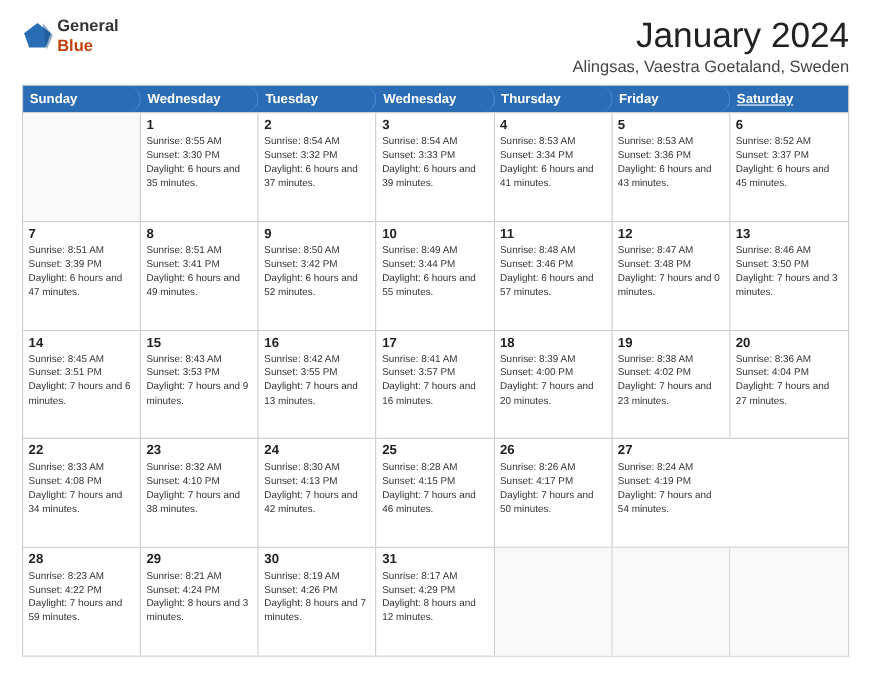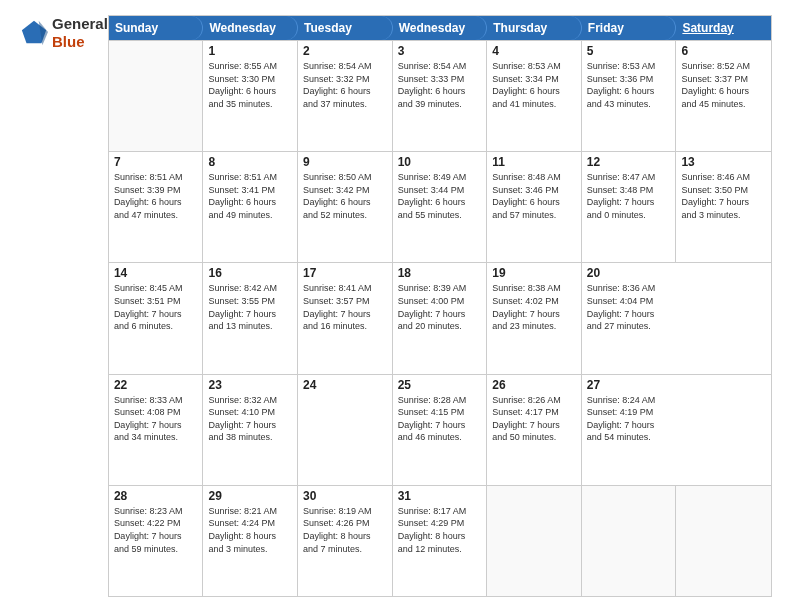--- a/index.html
+++ b/index.html
@@ -8,21 +8,21 @@
       background: #fff;
       width: 792px;
       height: 612px;
       overflow: hidden;
     }
     .page {
       width: 792px;
       height: 612px;
       padding: 15px 20px 15px 20px;
       display: flex;
-      flex-direction: row;
+      flex-direction: column;
     }
     .header {
       display: flex;
       justify-content: space-between;
       align-items: flex-start;
       margin-bottom: 8px;
     }
     .logo {
       display: flex;
       align-items: center;
@@ -116,20 +116,24 @@
     <div class="logo">
       <svg class="logo-icon" viewBox="0 0 30 30">
         <polygon points="15,2 28,12 23,26 7,26 2,12" fill="#2a6db5"></polygon>
         <polygon points="20,2 30,14 24,28" fill="#1a4f8a" opacity="0.5"></polygon>
       </svg>
       <div class="logo-text">
         <span class="general">General</span><br>
         <span class="blue">Blue</span>
       </div>
     </div>
+    <div class="title-block">
+      <div class="month-title">January 2024</div>
+      <div class="location-title">Alingsas, Vaestra Goetaland, Sweden</div>
+    </div>
   </div>
 
   <div class="calendar">
     <div class="cal-header">
       <div class="cal-header-cell">Sunday</div>
       <div class="cal-header-cell">Wednesday</div>
       <div class="cal-header-cell">Tuesday</div>
       <div class="cal-header-cell">Wednesday</div>
       <div class="cal-header-cell">Thursday</div>
       <div class="cal-header-cell">Friday</div>
@@ -192,20 +196,24 @@
             <span class="cell-date">13</span>
             <div class="cell-info">Sunrise: 8:46 AM<br>Sunset: 3:50 PM<br>Daylight: 7 hours and 3 minutes.</div>
           </div>
         </div>
         <div class="cal-row">
           <div class="cal-cell">
             <span class="cell-date">14</span>
             <div class="cell-info">Sunrise: 8:45 AM<br>Sunset: 3:51 PM<br>Daylight: 7 hours and 6 minutes.</div>
           </div>
           <div class="cal-cell">
+            <span class="cell-date">15</span>
+            <div class="cell-info">Sunrise: 8:43 AM<br>Sunset: 3:53 PM<br>Daylight: 7 hours and 9 minutes.</div>
+          </div>
+          <div class="cal-cell">
             <span class="cell-date">16</span>
             <div class="cell-info">Sunrise: 8:42 AM<br>Sunset: 3:55 PM<br>Daylight: 7 hours and 13 minutes.</div>
           </div>
           <div class="cal-cell">
             <span class="cell-date">17</span>
             <div class="cell-info">Sunrise: 8:41 AM<br>Sunset: 3:57 PM<br>Daylight: 7 hours and 16 minutes.</div>
           </div>
           <div class="cal-cell">
             <span class="cell-date">18</span>
             <div class="cell-info">Sunrise: 8:39 AM<br>Sunset: 4:00 PM<br>Daylight: 7 hours and 20 minutes.</div>
@@ -223,20 +231,21 @@
           <div class="cal-cell">
             <span class="cell-date">22</span>
             <div class="cell-info">Sunrise: 8:33 AM<br>Sunset: 4:08 PM<br>Daylight: 7 hours and 34 minutes.</div>
           </div>
           <div class="cal-cell">
             <span class="cell-date">23</span>
             <div class="cell-info">Sunrise: 8:32 AM<br>Sunset: 4:10 PM<br>Daylight: 7 hours and 38 minutes.</div>
           </div>
           <div class="cal-cell">
             <span class="cell-date">24</span>
+            <div class="cell-info">Sunrise: 8:30 AM<br>Sunset: 4:13 PM<br>Daylight: 7 hours and 42 minutes.</div>
           </div>
           <div class="cal-cell">
             <span class="cell-date">25</span>
             <div class="cell-info">Sunrise: 8:28 AM<br>Sunset: 4:15 PM<br>Daylight: 7 hours and 46 minutes.</div>
           </div>
           <div class="cal-cell">
             <span class="cell-date">26</span>
             <div class="cell-info">Sunrise: 8:26 AM<br>Sunset: 4:17 PM<br>Daylight: 7 hours and 50 minutes.</div>
           </div>
           <div class="cal-cell">

